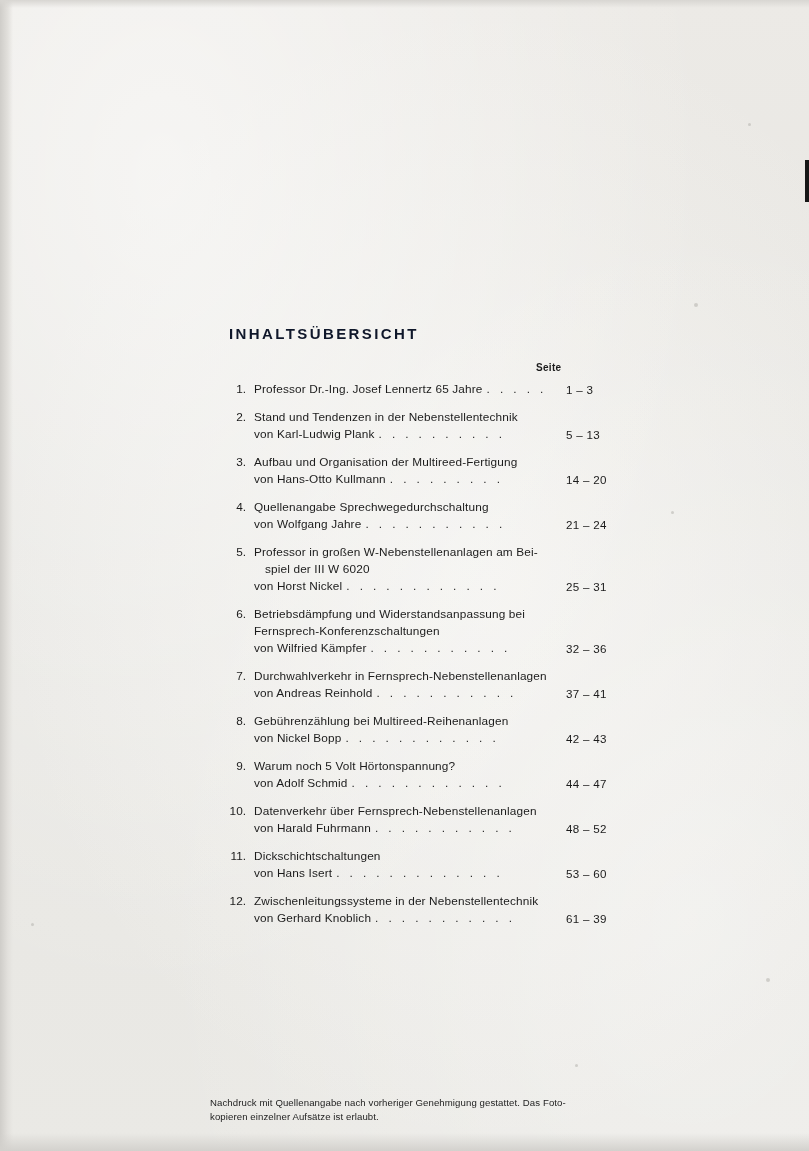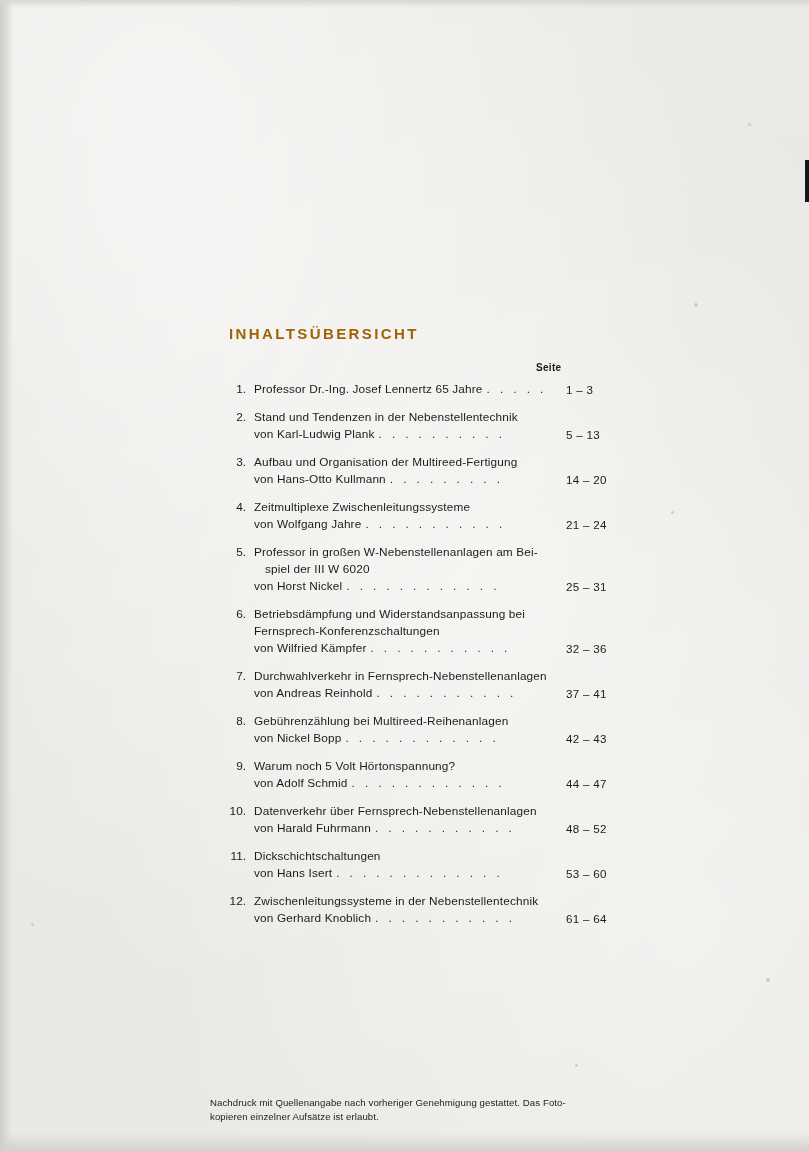--- a/index.html
+++ b/index.html
@@ -65,21 +65,21 @@
     height: 1151px;
   }
 
   .toc-title {
     position: absolute;
     left: 229px;
     top: 325px;
     font-size: 15px;
     font-weight: bold;
     letter-spacing: 2.4px;
-    color: #a16207;
+    color: #0f172a;
   }
 
   .seite-label {
     position: absolute;
     left: 536px;
     top: 362px;
     font-size: 10px;
     font-weight: bold;
     letter-spacing: .3px;
   }
@@ -204,21 +204,21 @@
           <span class="txt">von Hans-Otto Kullmann</span><span class="dots">. . . . . . . . .</span>
           <span class="pages">14 – 20</span>
         </div>
       </div>
     </div>
 
     <div class="entry">
       <div class="num">4.</div>
       <div class="lines">
         <div class="line">
-          <span class="txt">Zeitmultiplexe Zwischenleitungssysteme</span>
+          <span class="txt">Quellenangabe Sprechwegedurchschaltung</span>
         </div>
         <div class="line">
           <span class="txt">von Wolfgang Jahre</span><span class="dots">. . . . . . . . . . .</span>
           <span class="pages">21 – 24</span>
         </div>
       </div>
     </div>
 
     <div class="entry">
       <div class="num">5.</div>
@@ -318,21 +318,21 @@
     </div>
 
     <div class="entry">
       <div class="num">12.</div>
       <div class="lines">
         <div class="line">
           <span class="txt">Zwischenleitungssysteme in der Nebenstellentechnik</span>
         </div>
         <div class="line">
           <span class="txt">von Gerhard Knoblich</span><span class="dots">. . . . . . . . . . .</span>
-          <span class="pages">61 – 64</span>
+          <span class="pages">61 – 39</span>
         </div>
       </div>
     </div>
 
   </div>
 
   <div class="footnote">
     <div>Nachdruck mit Quellenangabe nach vorheriger Genehmigung gestattet. Das Foto-</div>
     <div>kopieren einzelner Aufsätze ist erlaubt.</div>
   </div>

